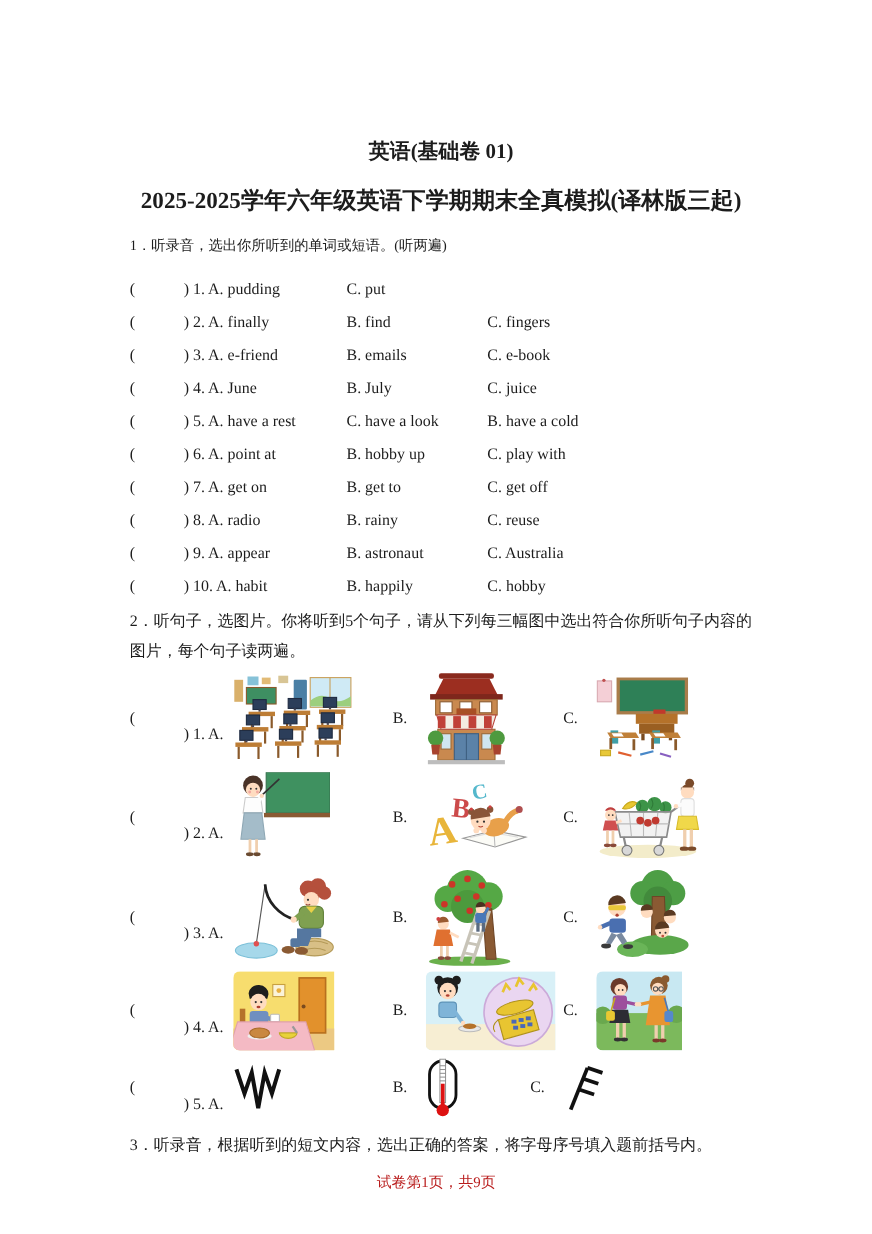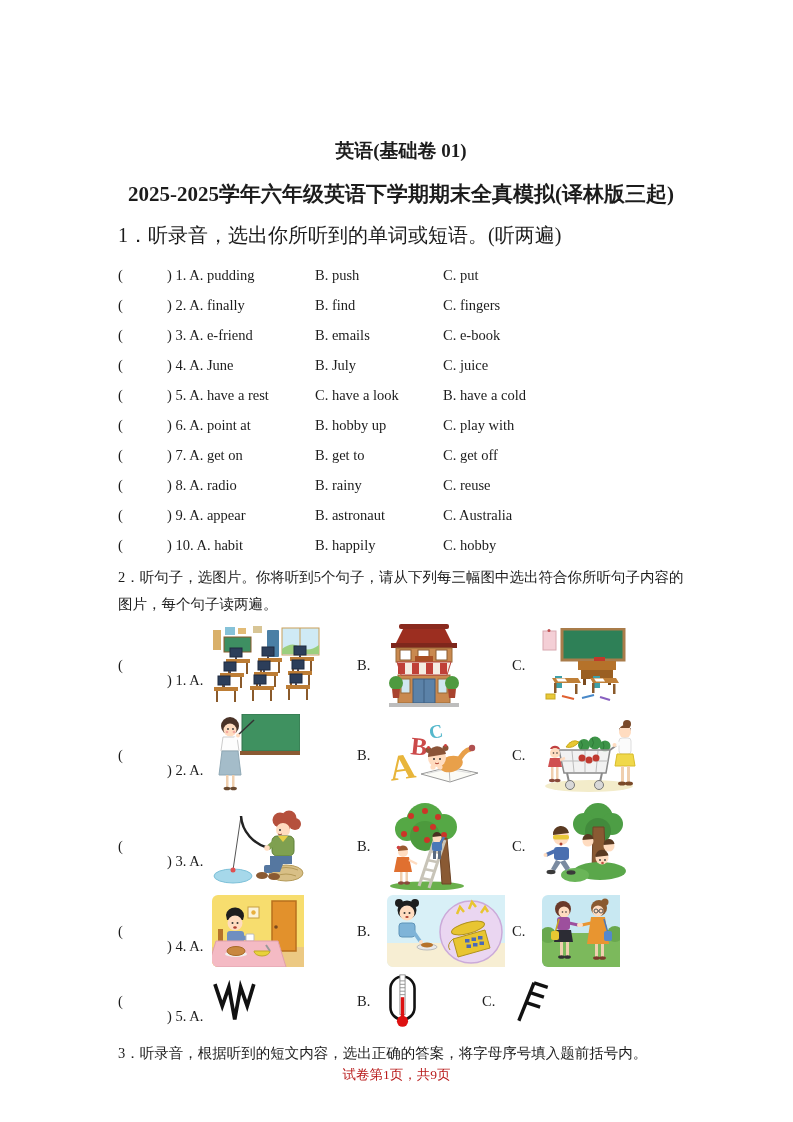--- a/index.html
+++ b/index.html
@@ -1,21 +1,21 @@
 <!DOCTYPE html>
 <html><head>
 <meta charset="utf-8">
 <style>
   html,body{margin:0;padding:0;background:#fff;}
   body{width:793px;height:1122px;position:relative;overflow:hidden;
        font-family:"Liberation Serif","DejaVu Serif",serif;color:#1c1c1c;}
-  .content{position:absolute;left:118px;top:16px;width:566px;padding-top:122px;}
+  .content{position:absolute;left:118px;top:4px;width:566px;padding-top:122px;}
   .title{text-align:center;font-size:19px;font-weight:bold;line-height:26px;margin:0 0 16px;}
   .subtitle{text-align:center;font-size:21px;font-weight:bold;line-height:28px;margin:0 0 16px;white-space:nowrap;}
-  .instr{font-size:20px;line-height:22px;margin:0 0 14px;}
+  .instr{font-size:13px;line-height:22px;margin:0 0 14px;}
   .instr2{font-size:14.5px;line-height:27px;margin:4px 0 2px;}
   .irow{display:grid;grid-template-columns:49px 148px 128px auto;height:30px;line-height:30px;font-size:14.5px;}
   .irow span{white-space:nowrap;}
   .prow{display:grid;grid-template-columns:49px 45px 145px 30px 125px 30px auto;align-items:center;font-size:14.5px;}
   .prow.r5{grid-template-columns:49px 45px 145px 30px 95px 30px auto;}
   .pnum{white-space:nowrap;margin-top:31px;}
   .pimg{display:inline-block;}
   .rimg{display:inline-block;border-radius:6px;overflow:hidden;line-height:0;}
   .s3{font-size:14.5px;line-height:22px;margin-top:10px;}
   .footer{position:absolute;top:1066px;left:0;width:793px;text-align:center;font-size:13.5px;color:#b91c1c;}
@@ -28,21 +28,20 @@
 
   <div class="title">英语(基础卷 01)</div>
   <div class="subtitle">2025-2025学年六年级英语下学期期末全真模拟(译林版三起)</div>
 
   <div class="instr">1．听录音，选出你所听到的单词或短语。(听两遍)</div>
 
   <div>
     <div class="irow">
         <span>(</span>
         <span><span>) 1.</span> <span>A. pudding</span></span>
-        <span>B. push</span>
         <span>C. put</span>
       </div>
     <div class="irow">
         <span>(</span>
         <span><span>) 2.</span> <span>A. finally</span></span>
         <span>B. find</span>
         <span>C. fingers</span>
       </div>
     <div class="irow">
         <span>(</span>

